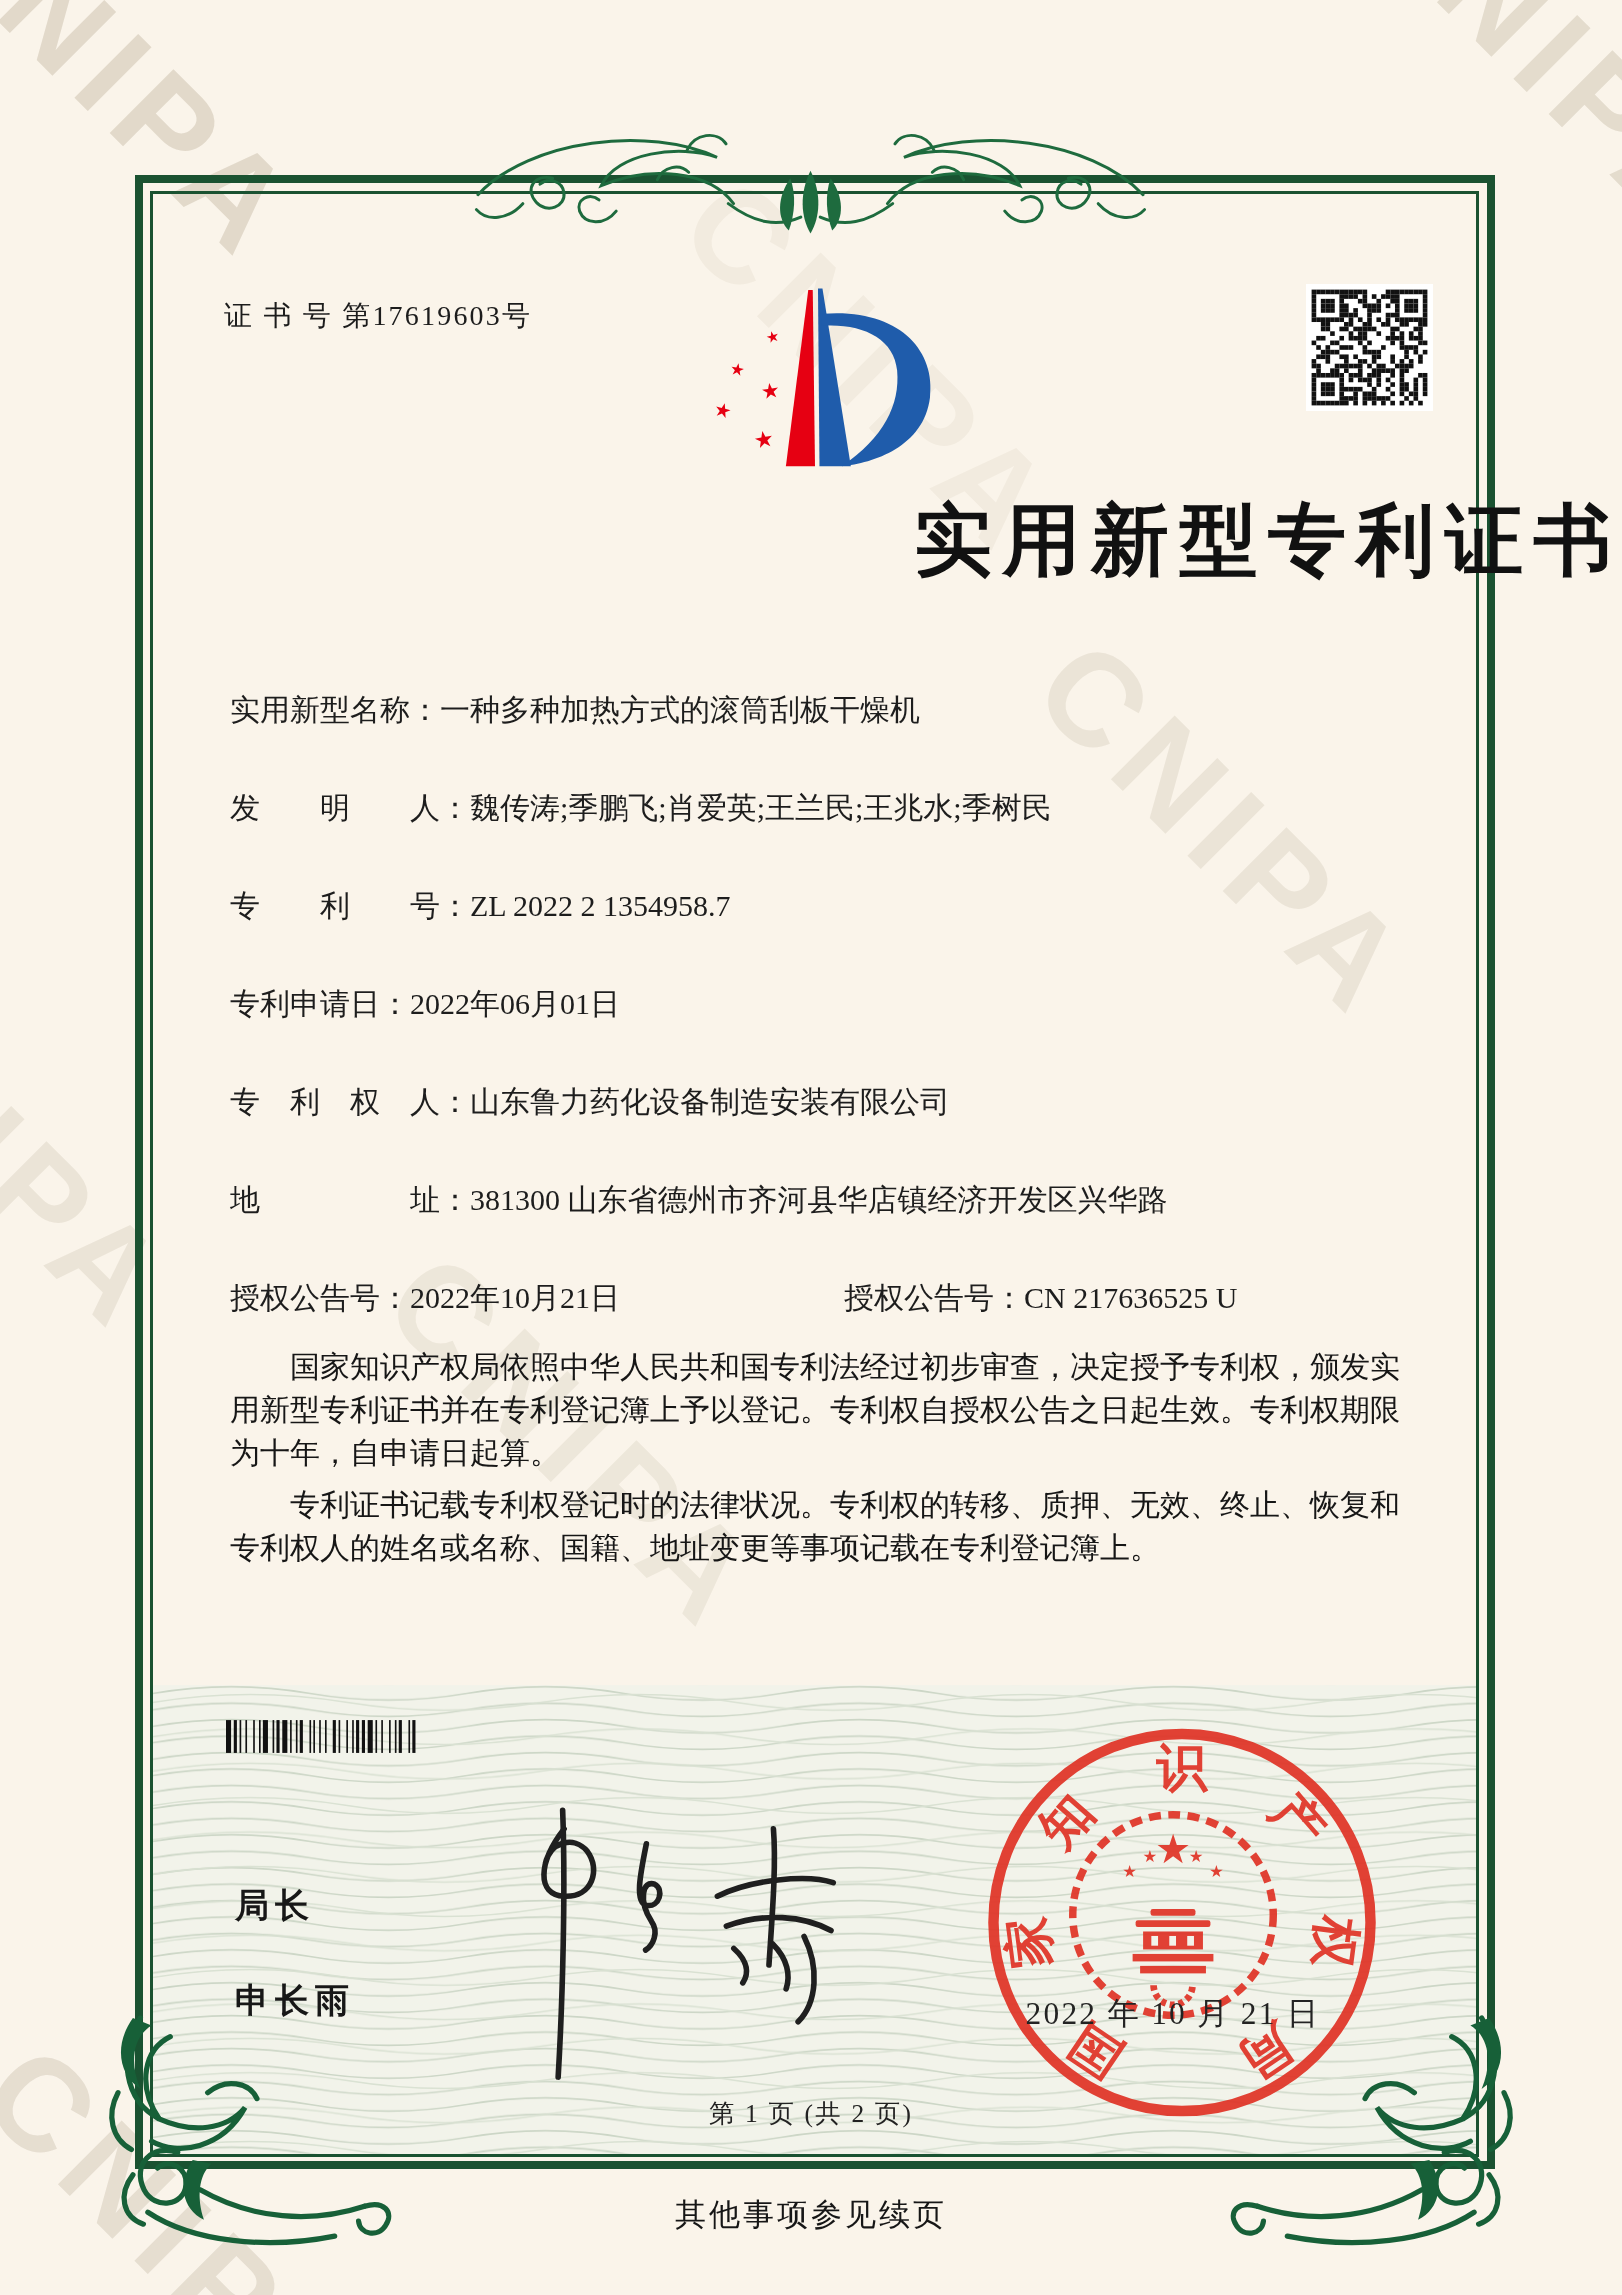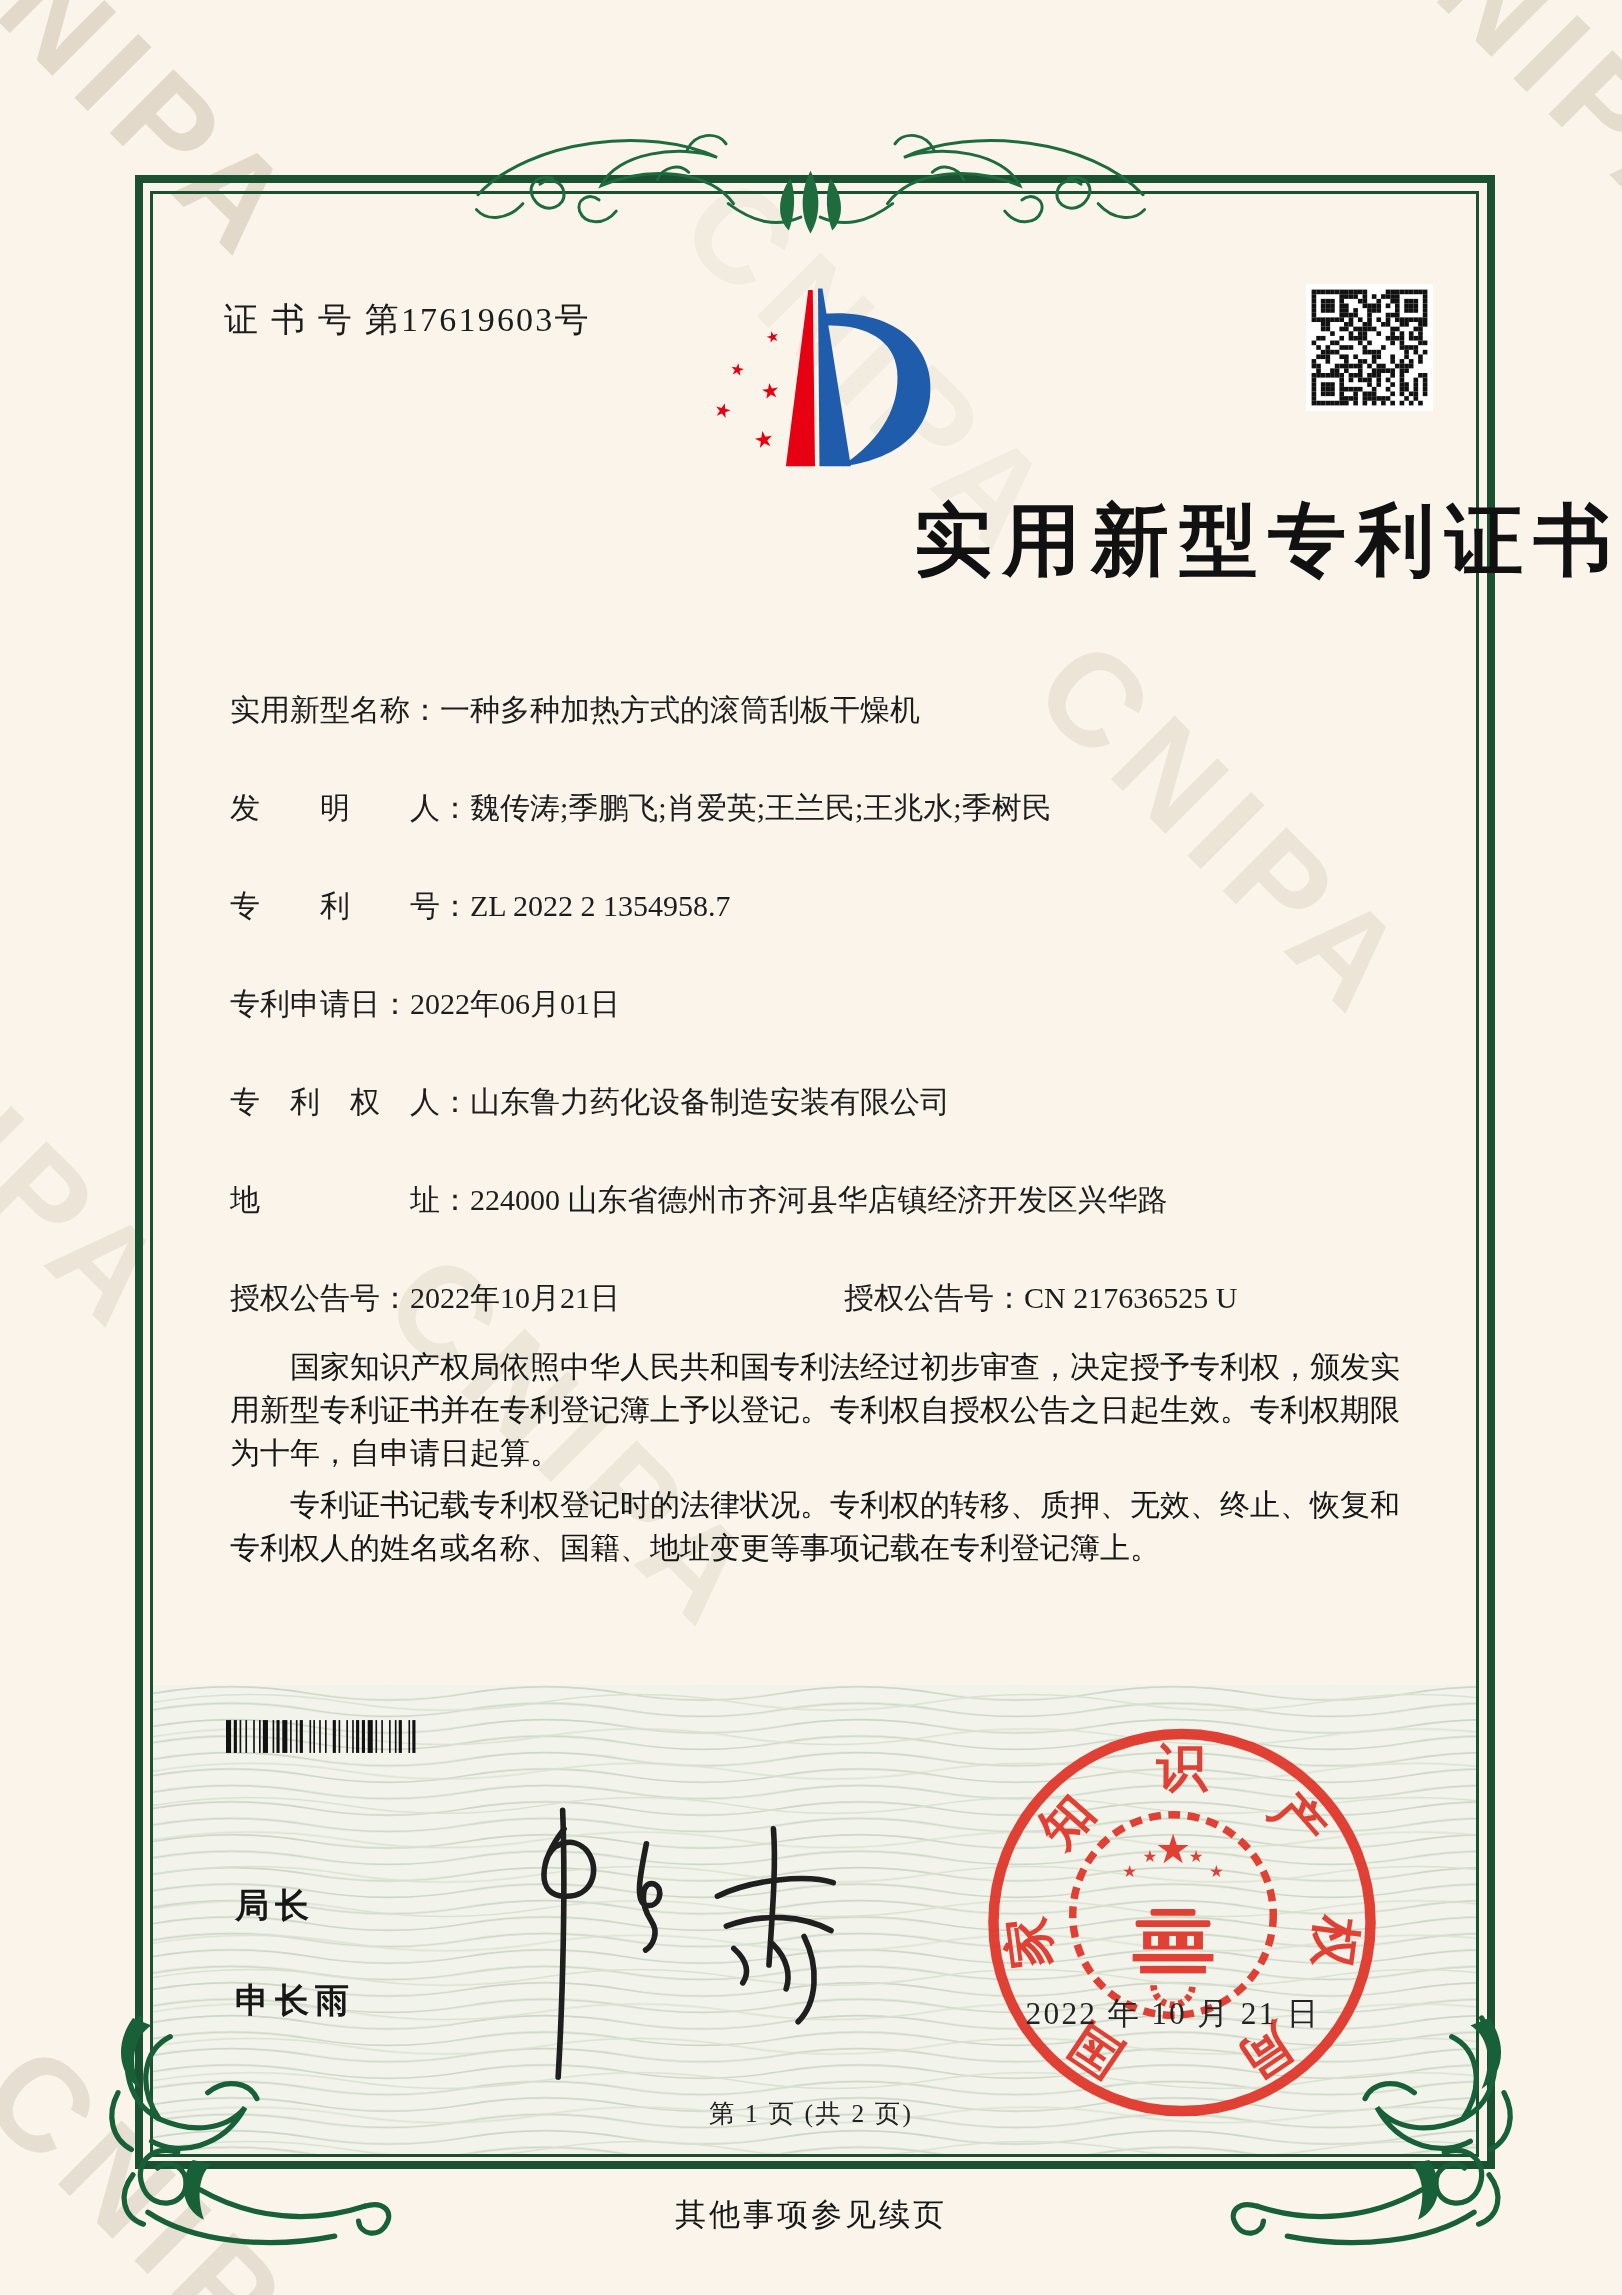--- a/index.html
+++ b/index.html
@@ -20,21 +20,21 @@
   .frame-outer{position:absolute;left:135px;top:175px;width:1360px;height:1994px;
                border:8.2px solid #1a5231;box-sizing:border-box;}
   .frame-inner{position:absolute;left:150px;top:191px;width:1329px;height:1966px;
                border:3px solid #1a5231;box-sizing:border-box;}
   .guilloche{position:absolute;left:153px;top:1685px;}
   .ornament{position:absolute;}
   .top-flourish{left:463px;top:105px;}
   .corner-left{left:88px;top:2003px;}
   .corner-right{left:1220px;top:2003px;transform:scaleX(-1);}
   
-  .cert-no{position:absolute;left:224px;top:297px;font-size:34px;letter-spacing:2.2px;}
+  .cert-no{position:absolute;left:224px;top:297px;font-size:28px;letter-spacing:2.2px;}
   .logo{position:absolute;left:673px;top:278px;width:284px;height:224px;}
   .logo .star{position:absolute;color:#e60012;line-height:1;}
   .qr{position:absolute;left:1306px;top:284px;}
   .title{position:absolute;left:0;top:489px;width:100%;text-align:right;
          font-size:78px;font-weight:700;letter-spacing:10.5px;color:#111;
          font-family:"DejaVu Serif","Liberation Serif",serif;}
   
   .field{position:absolute;left:230px;font-size:30px;line-height:1.15;white-space:nowrap;color:#1d1d1d;}
   .f0{top:693px;font-family:Liberation Serif, serif;}.f1{top:791px;}.f2{top:889px;}.f3{top:987px;}
   .f4{top:1085px;}.f5{top:1183px;}.f6{top:1281px;}
@@ -482,21 +482,21 @@
       <rect x="150.1" y="156.3" width="6.2" height="6.2" fill="#111"></rect>
     </svg>
 
   <div class="title">实用新型专利证书</div>
 
   <div class="field f0"><span>实用新型名称：</span><span>一种多种加热方式的滚筒刮板干燥机</span></div>
   <div class="field f1"><span>发　　明　　人：</span><span>魏传涛;季鹏飞;肖爱英;王兰民;王兆水;季树民</span></div>
   <div class="field f2"><span>专　　利　　号：</span><span>ZL 2022 2 1354958.7</span></div>
   <div class="field f3"><span>专利申请日：</span><span>2022年06月01日</span></div>
   <div class="field f4"><span>专　利　权　人：</span><span>山东鲁力药化设备制造安装有限公司</span></div>
-  <div class="field f5"><span>地　　　　　址：</span><span>224000 山东省德州市齐河县华店镇经济开发区兴华路</span></div>
+  <div class="field f5"><span>地　　　　　址：</span><span>381300 山东省德州市齐河县华店镇经济开发区兴华路</span></div>
   <div class="field f6">
     <span>授权公告号：</span><span>2022年10月21日</span>
     <span class="grant-no-part"><span>授权公告号：</span><span>CN 217636525 U</span></span>
   </div>
 
   <div class="body-text">
     <p>国家知识产权局依照中华人民共和国专利法经过初步审查，决定授予专利权，颁发实用新型专利证书并在专利登记簿上予以登记。专利权自授权公告之日起生效。专利权期限为十年，自申请日起算。</p>
     <p>专利证书记载专利权登记时的法律状况。专利权的转移、质押、无效、终止、恢复和专利权人的姓名或名称、国籍、地址变更等事项记载在专利登记簿上。</p>
   </div>
 

